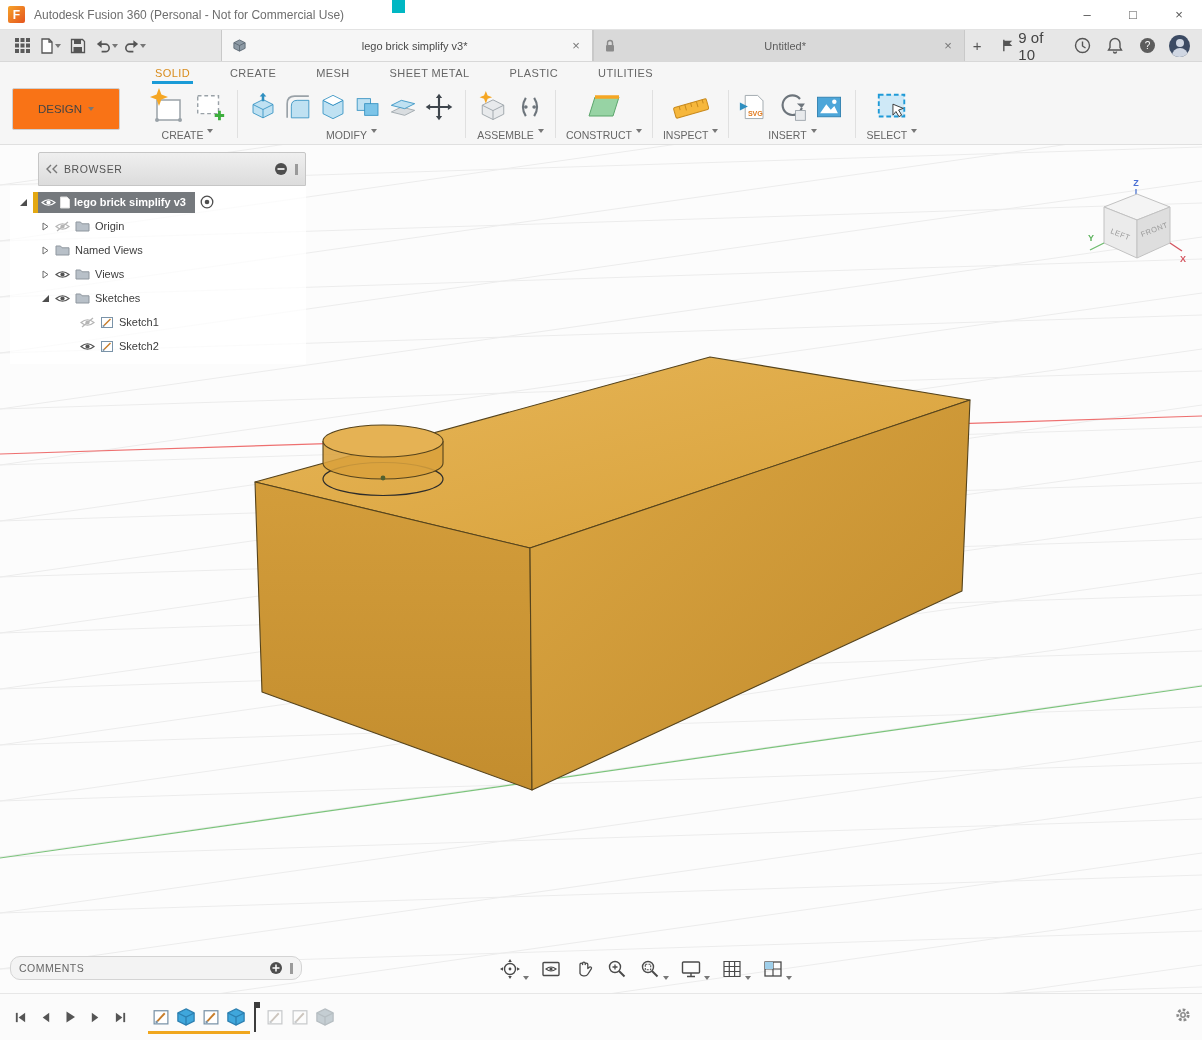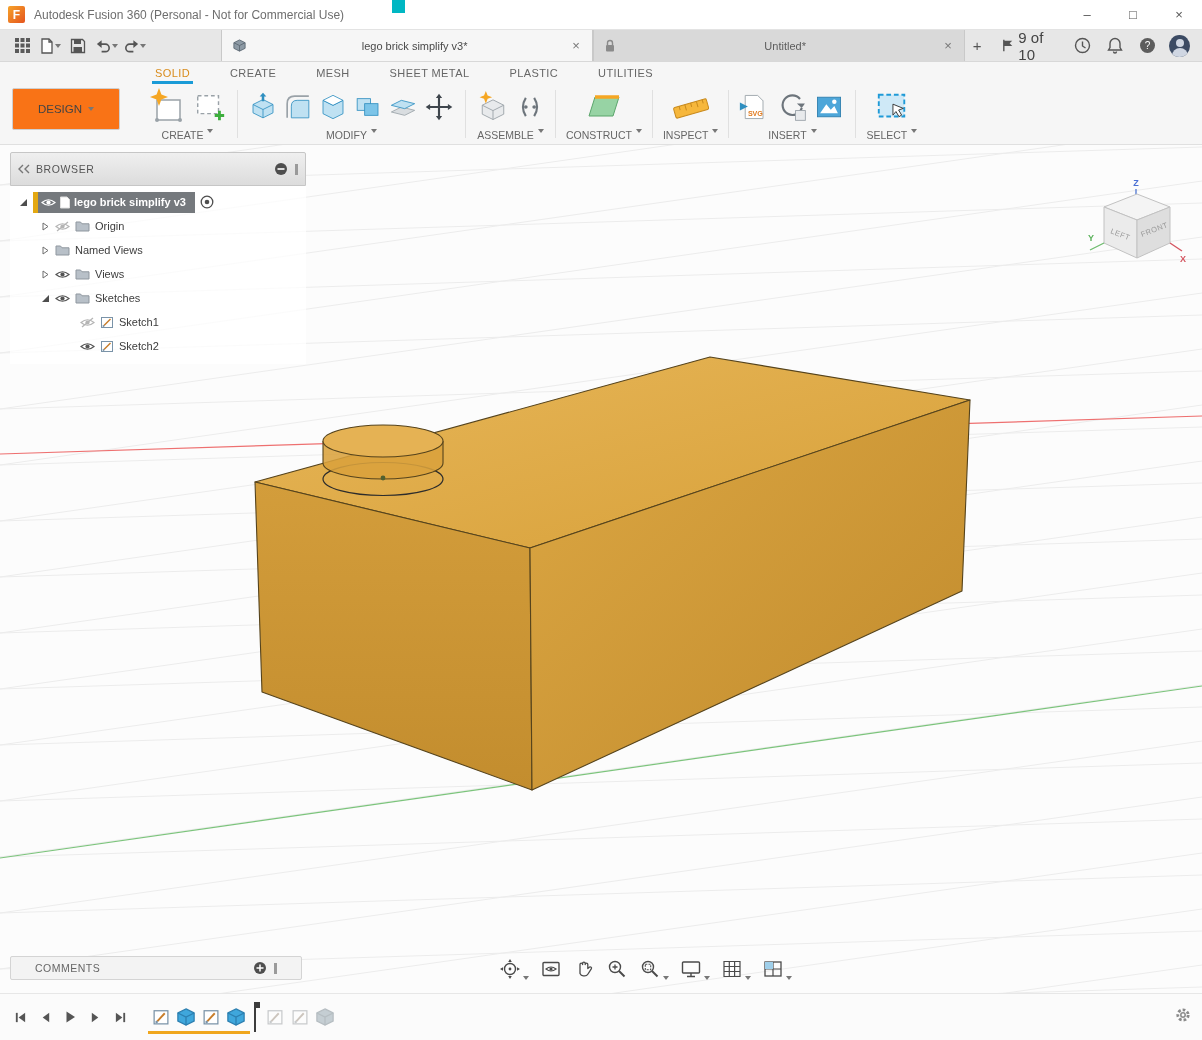--- a/index.html
+++ b/index.html
@@ -53,39 +53,39 @@
   .i40 { width:40px; height:40px; } .i34 { width:34px; height:34px; }
   .i30 { width:30px; height:30px; } .i32 { width:32px; height:32px; }
 
   
   .viewport { position:relative; height:848px; background:#fcfcfc; overflow:hidden; }
   .scene { position:absolute; left:0; top:0; }
 
   
   .browser { position:absolute; left:10px; top:7px; width:296px; font-size:11px; }
   .browser-header { height:17px; background:linear-gradient(#efefef,#dcdcdc); border:1px solid #c6c6c6;
-    display:flex; align-items:center; padding:16px 7px; border-radius:2px 2px 0 0; }
+    display:flex; align-items:center; padding:16px 7px; border-radius:2px 2px 0 0;margin-left:28px; }
   .browser-title { margin-left:6px; color:#555; letter-spacing:.6px; font-size:10.5px; }
   .browser-tree { background:rgba(255,255,255,.78); padding:4px 0 6px; }
   .trow { height:24px; display:flex; align-items:center; gap:5px; color:#3c3c3c; }
   .lvl1 { padding-left:30px; } .lvl2 { padding-left:70px; }
   .root-row { padding-left:8px; }
   .hl { display:flex; align-items:center; gap:3px; background:#75797d; height:21px; padding-right:9px; }
   .hl-bar { width:5px; height:21px; background:#e3a812; }
   .hl .tree-label { color:#fff; font-weight:bold; }
   .tree-label { white-space:nowrap; }
   .exp { width:10px; display:flex; justify-content:center; }
 
   
   .viewcube { position:absolute; right:14px; top:32px; }
 
   
   .comments-bar { position:absolute; left:10px; bottom:13px; width:292px; height:24px;
-    background:#f3f3f3; border:1px solid #d4d4d4; border-radius:2px; display:flex; align-items:center;
-    padding:0 24px; }
+    background:#f3f3f3; border:1px solid #d4d4d4; border-radius:10px; display:flex; align-items:center;
+    padding:0 8px; }
   .comments-label { font-size:10.5px; color:#666; letter-spacing:.5px; }
 
   
   .navbar { position:absolute; left:498px; bottom:12px; display:flex; align-items:center; gap:9px; }
   .nav-btn { display:flex; align-items:flex-end; gap:2px; padding:1px; border-radius:2px; }
 
   .spacer { flex:1; }
   .drag-bar { width:3px; height:11px; background:#9a9a9a; margin-left:7px; }
 
   

